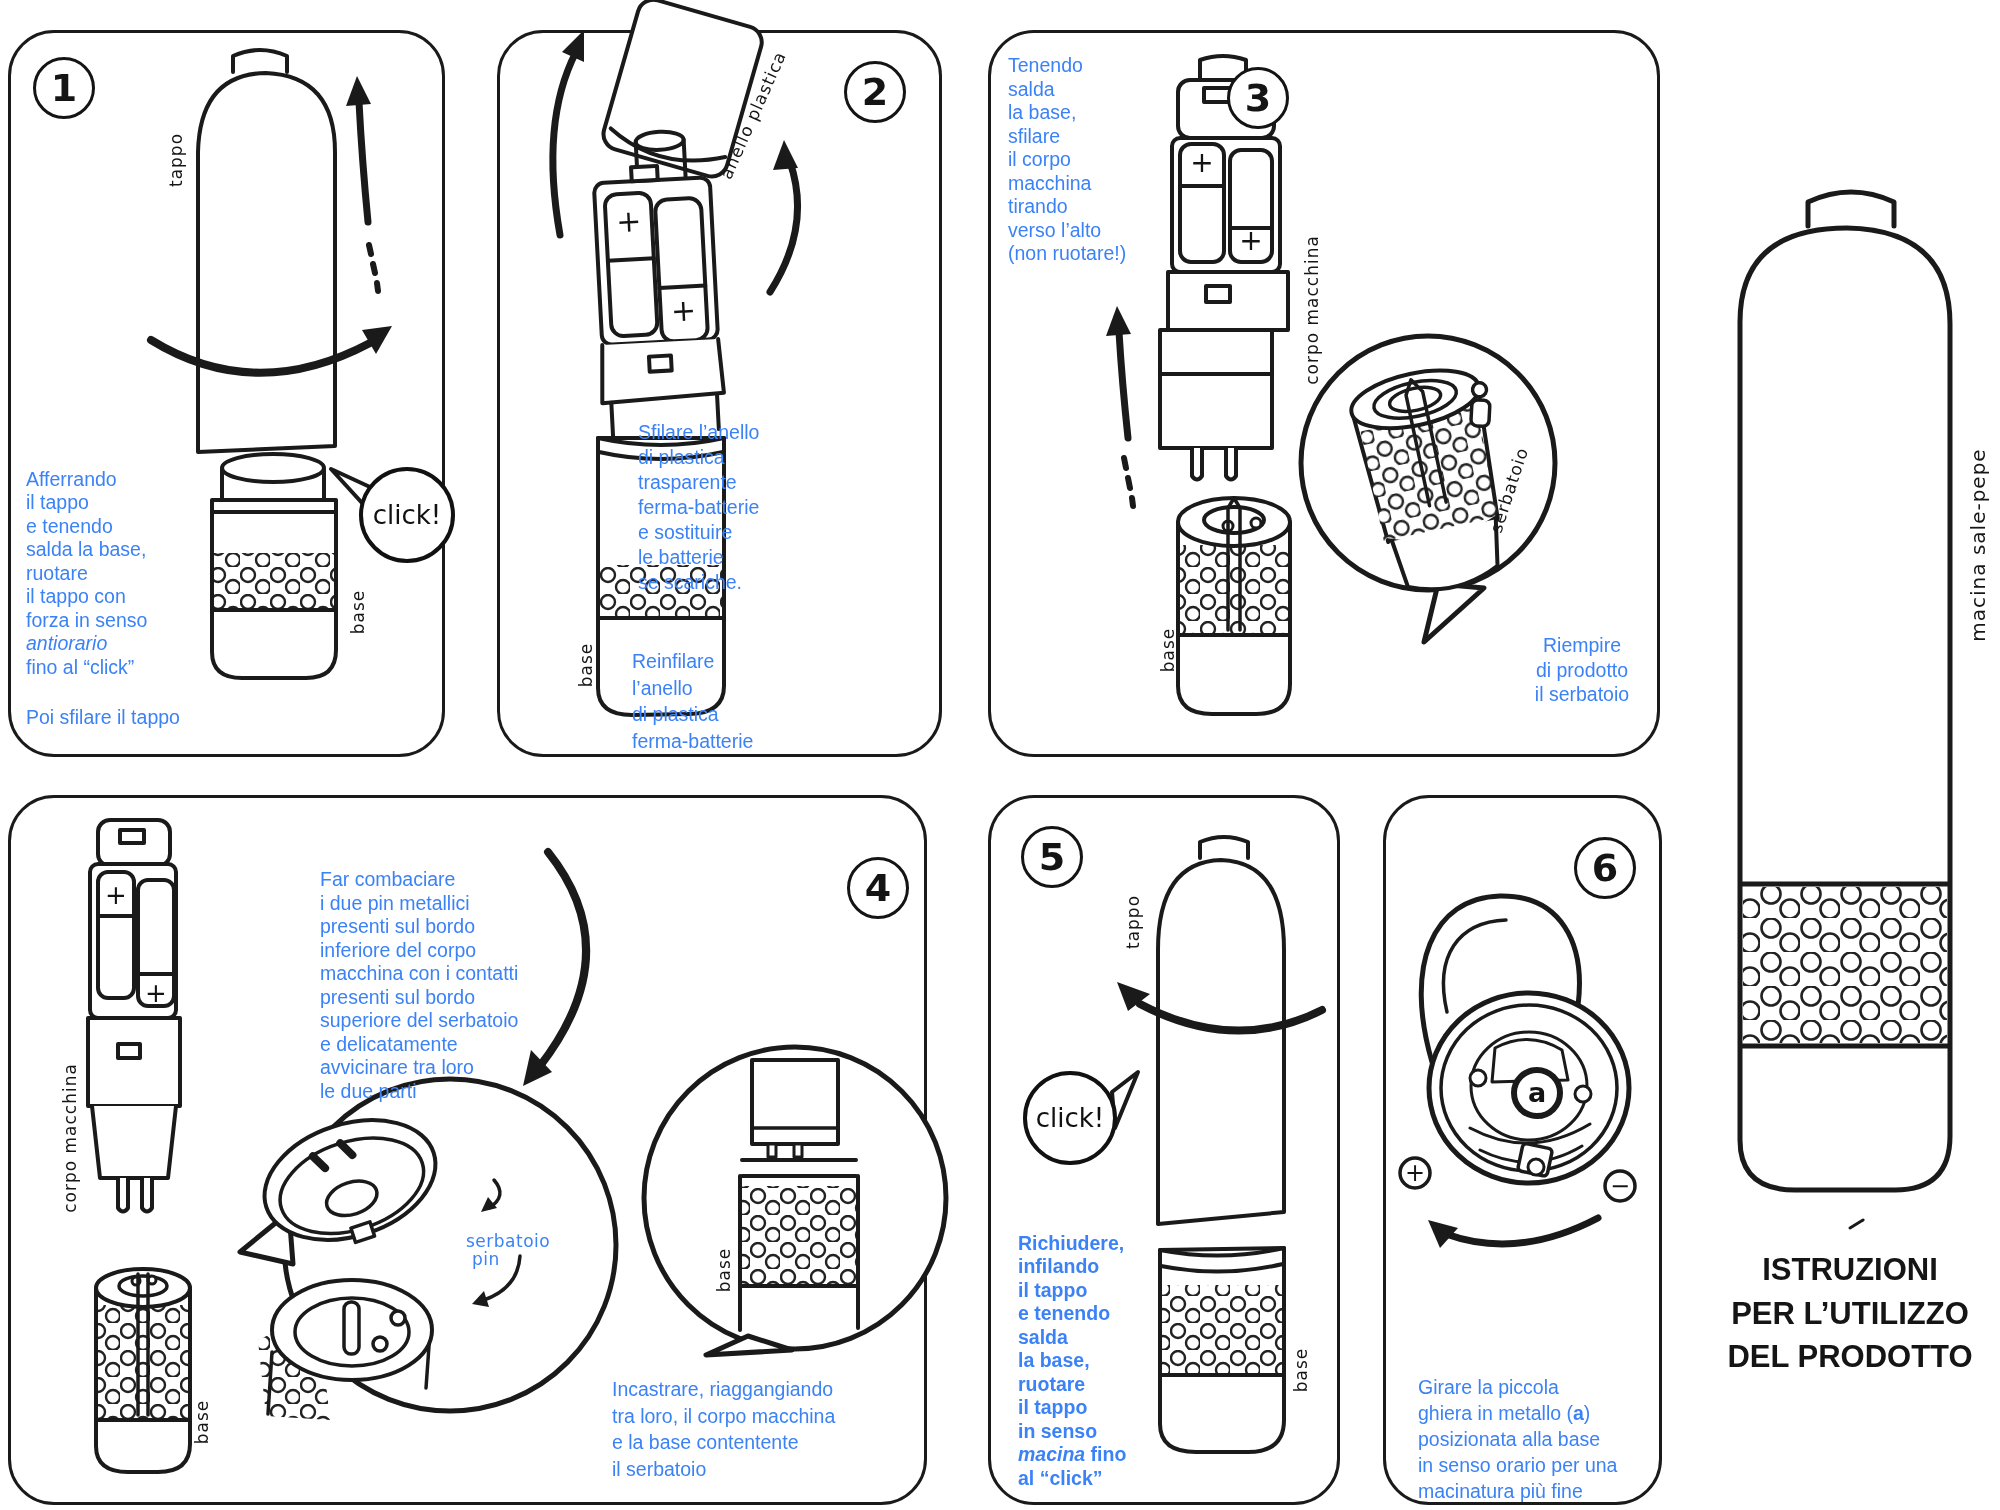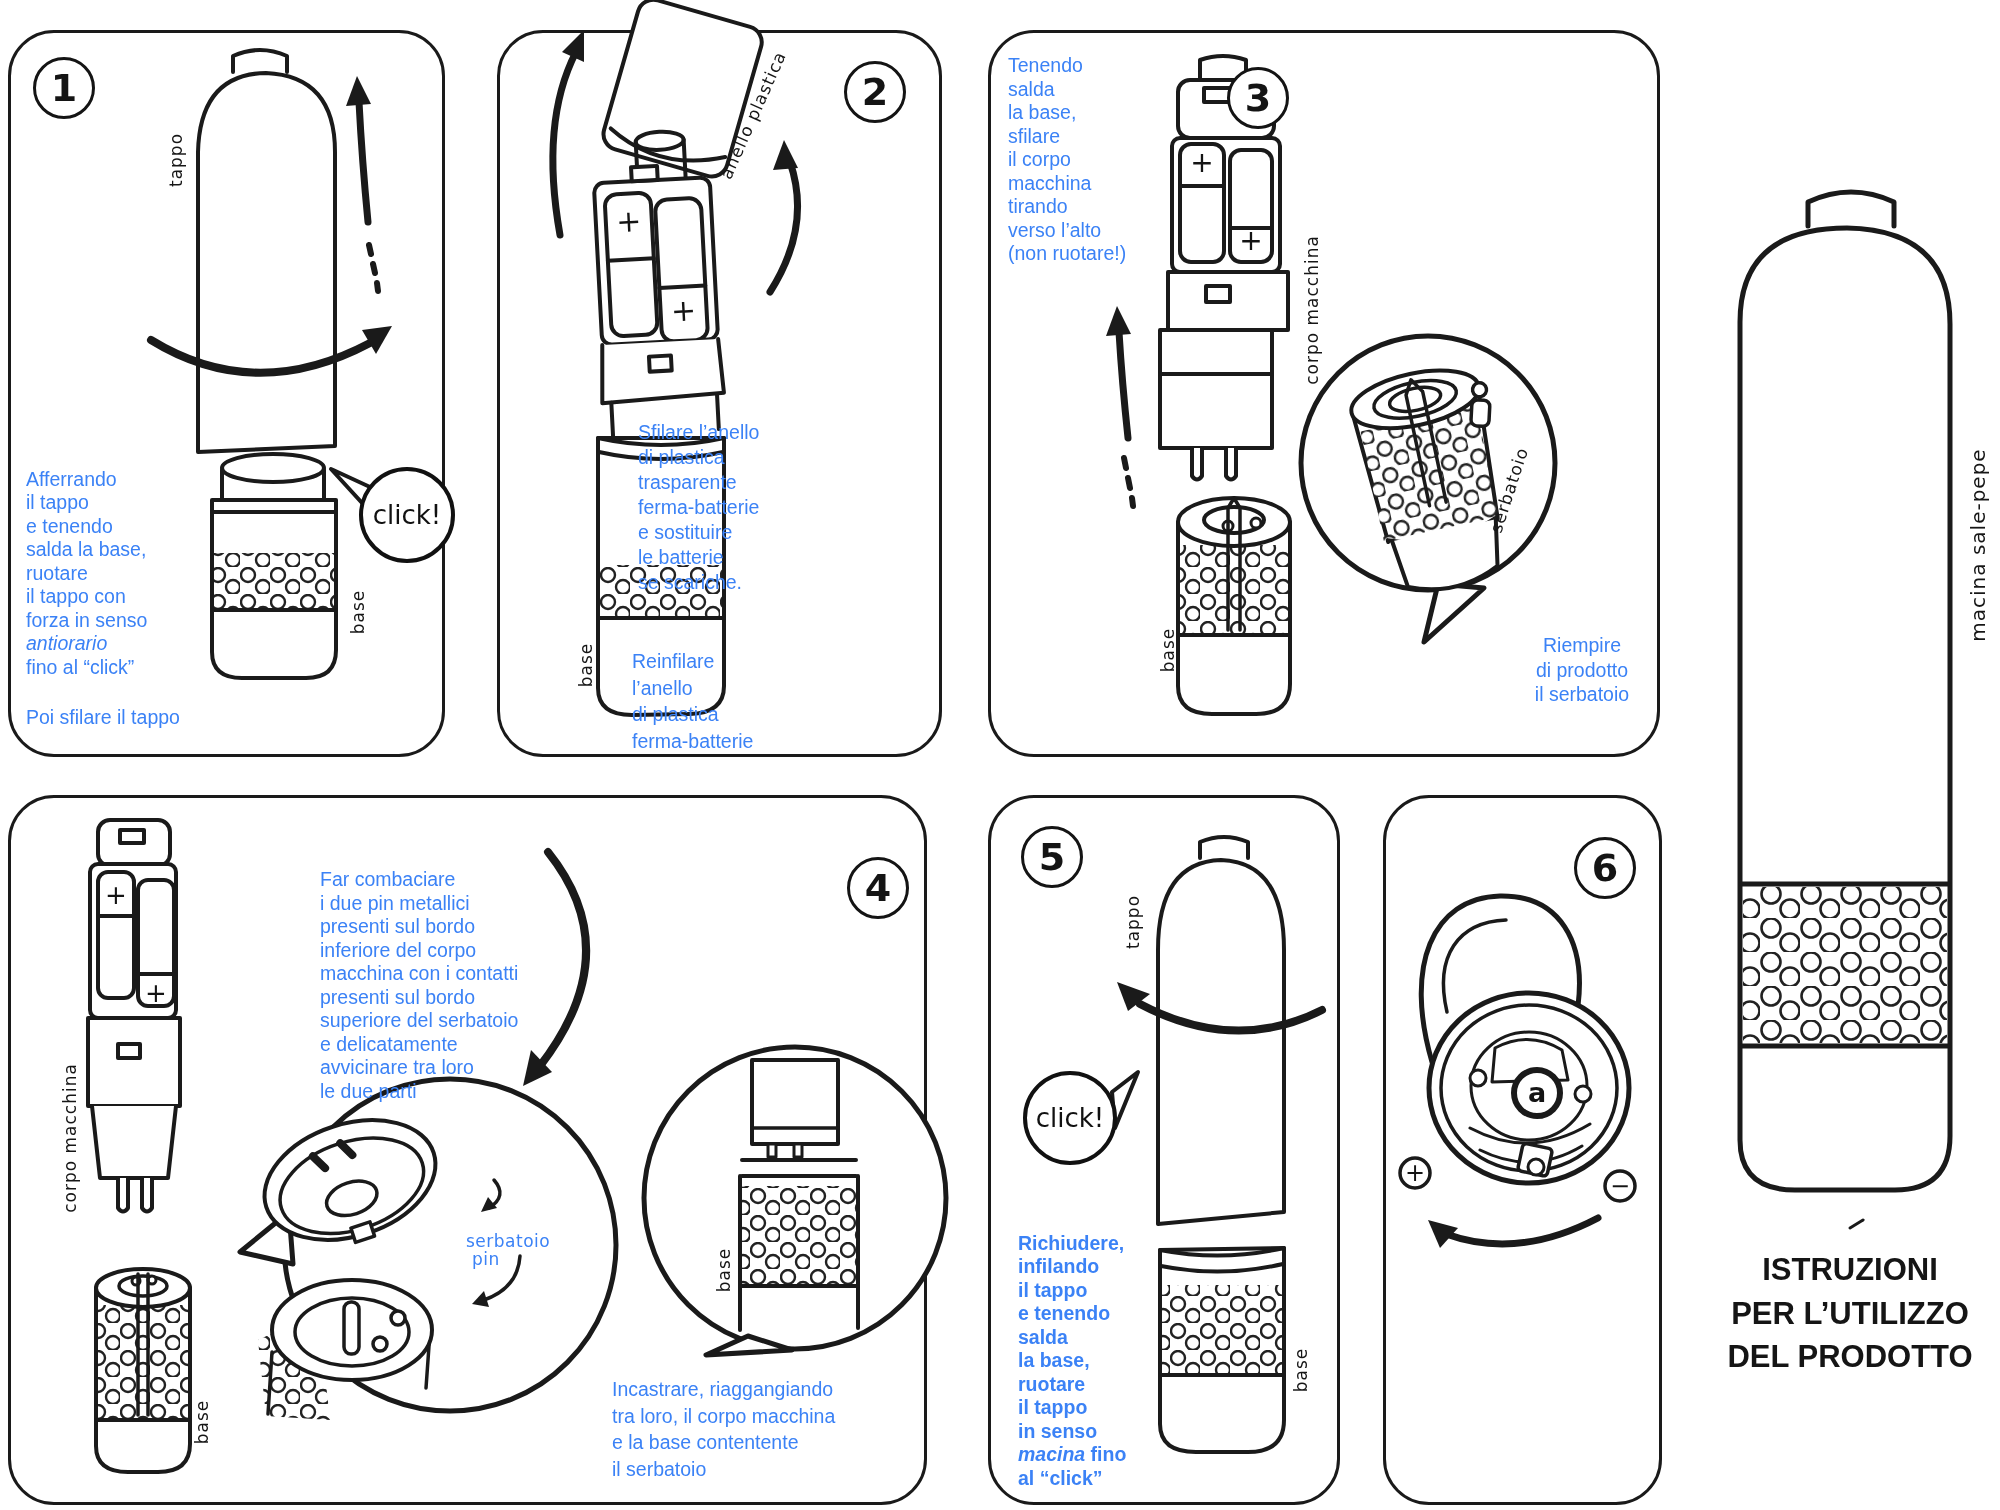--- a/index.html
+++ b/index.html
@@ -392,18 +392,25 @@
 e tenendo
 salda
 la base,
 ruotare
 il tappo
 in senso
 </span><i>macina</i><span> fino
 al “click”</span>
   </div>
 
+  <div class="txt" style="left:1418px;top:1348px;width:240px;line-height:26px;">
+    <span>Girare la piccola
+ghiera in metallo (</span><b>a</b><span>)
+posizionata alla base
+in senso orario per una
+macinatura più fine</span>
+  </div>
 
   <div class="title" style="left:1690px;top:1248px;width:320px;">ISTRUZIONI
 PER L’UTILIZZO
 DEL PRODOTTO</div>
 
 </div>
 
 </body></html>

